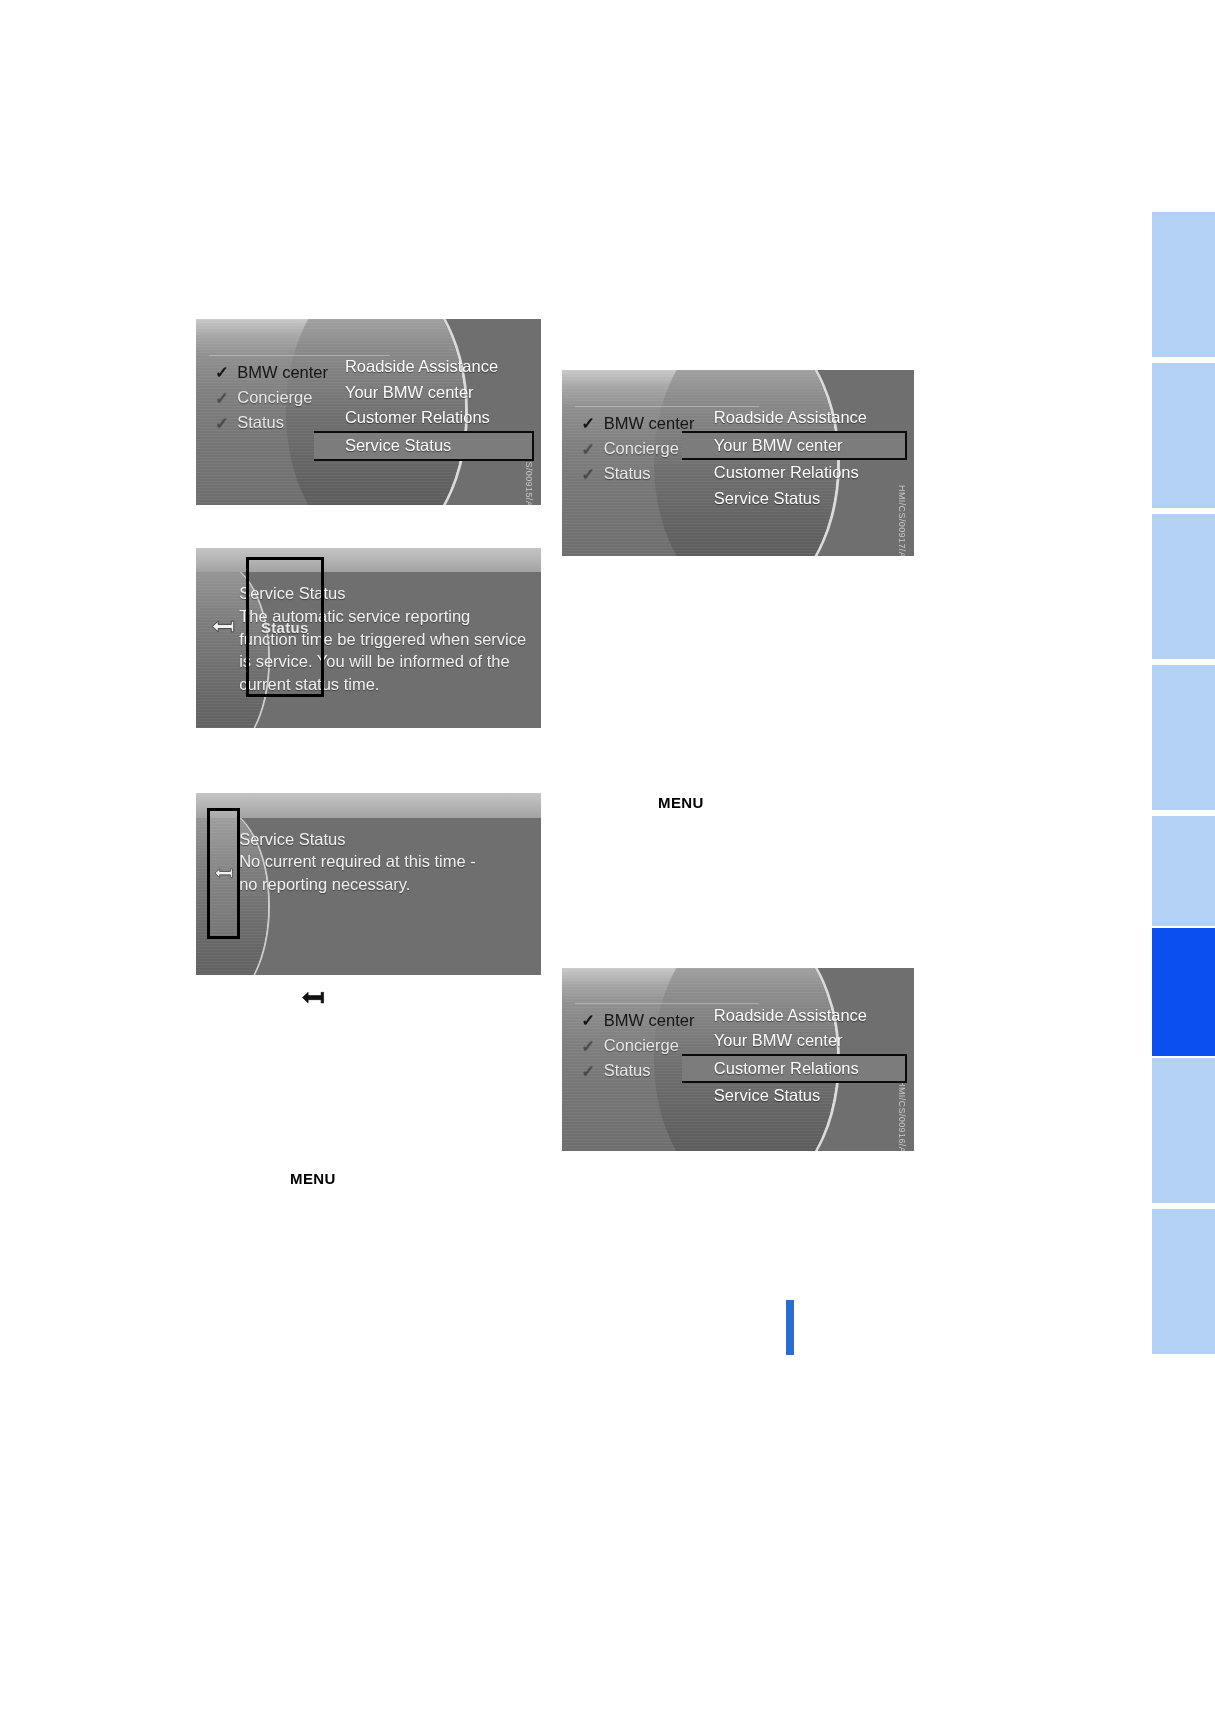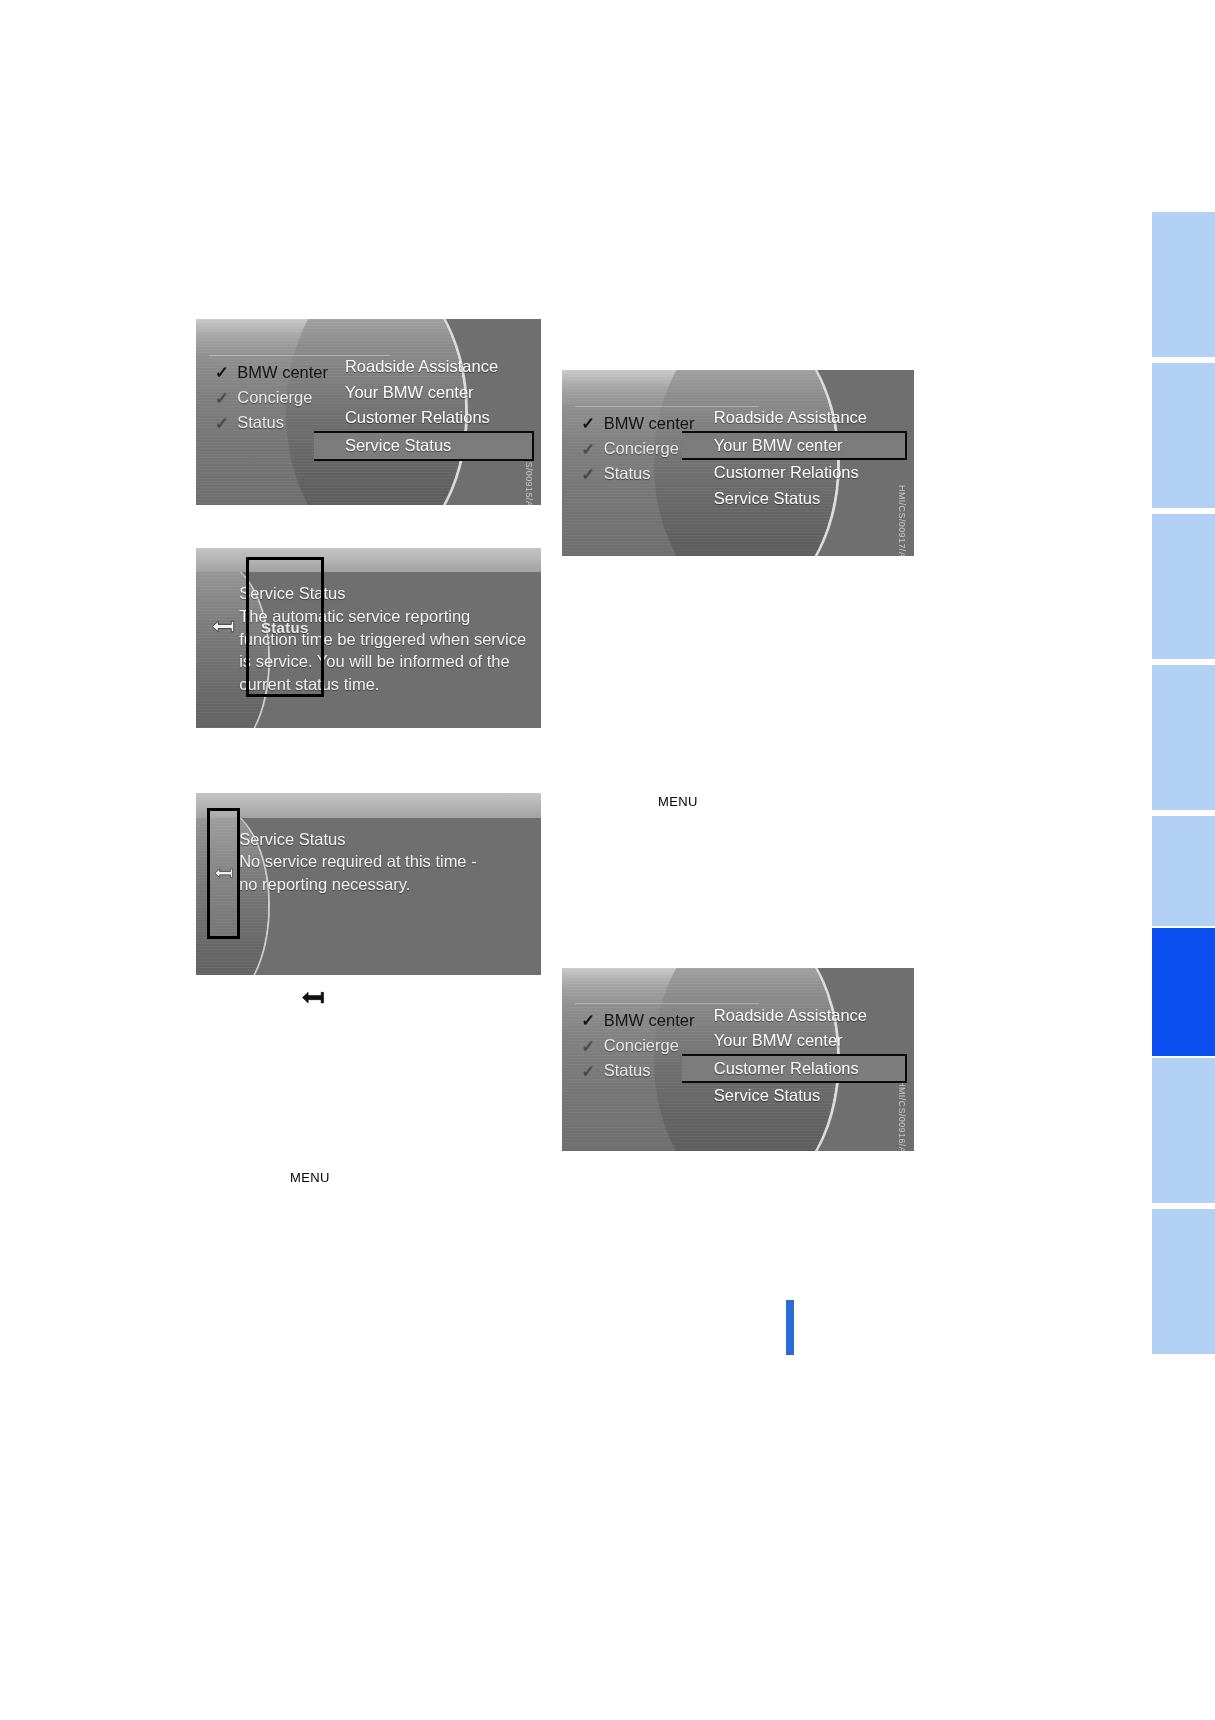--- a/index.html
+++ b/index.html
@@ -154,22 +154,22 @@
     color: #c9c9c9;
     font-size: 9px;
     letter-spacing: .4px;
     white-space: nowrap;
     font-family: "Liberation Sans", sans-serif;
   }
 
   
   .menu-label {
     position: absolute;
-    font-weight: normal;
-    font-size: 13px;
+    font-weight: bold;
+    font-size: 15px;
     color: #000;
     letter-spacing: .4px;
   }
   .back-glyph {
     position: absolute;
     color: #000;
   }
   .back-glyph svg { display: block; }
 
   
@@ -280,21 +280,21 @@
     <div class="arc"></div>
 
     <div class="back-btn boxed">
       <svg viewBox="0 0 32 20">
         <path d="M10 3 L3 9.5 L10 16 L10 12 L26 12 L26 16 L29 16 L29 3 L26 3 L26 7 L10 7 Z" fill="#f2f2f2" stroke="#2d2d2d" stroke-width="1"></path>
       </svg>
     </div>
 
     <div class="dlg-text">
       <div class="ln">Service Status</div>
-      <div class="ln">No service required at this time -</div>
+      <div class="ln">No current required at this time -</div>
       <div class="ln">no reporting necessary.</div>
     </div>
 
     <div class="wm" style="left:338px; top:110px;">HMI/CS/01040/A</div>
   </div>
 
   <div class="idrive" style="left:562px; top:968px; width:352px; height:183px; font-size:16.5px;">
     <div class="bg-left"></div>
     <div class="bg-right"></div>
     <div class="bulge"></div>

